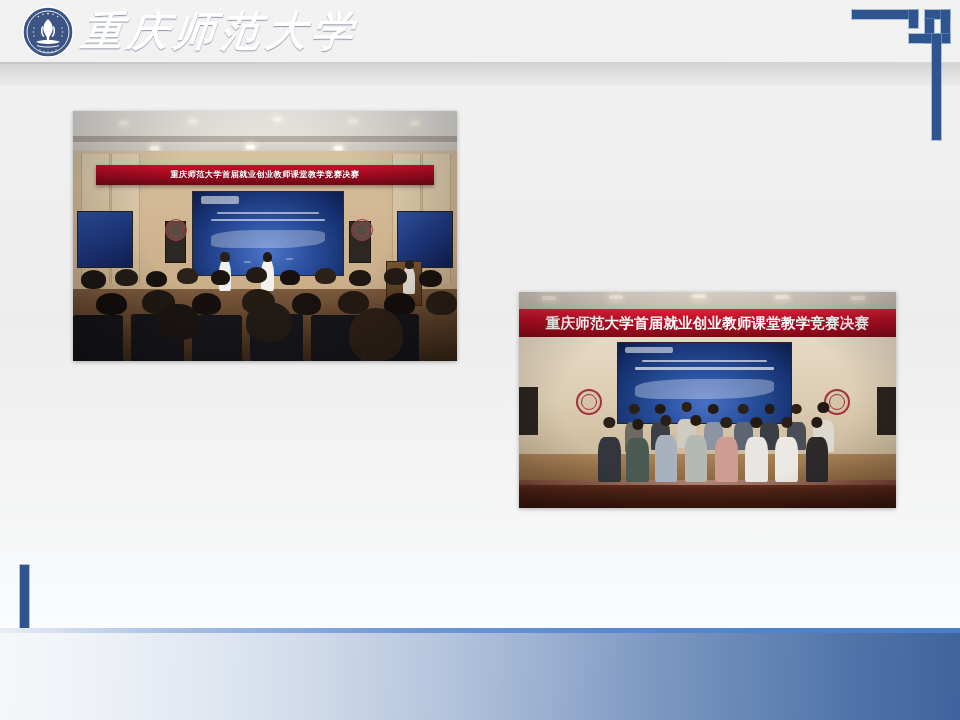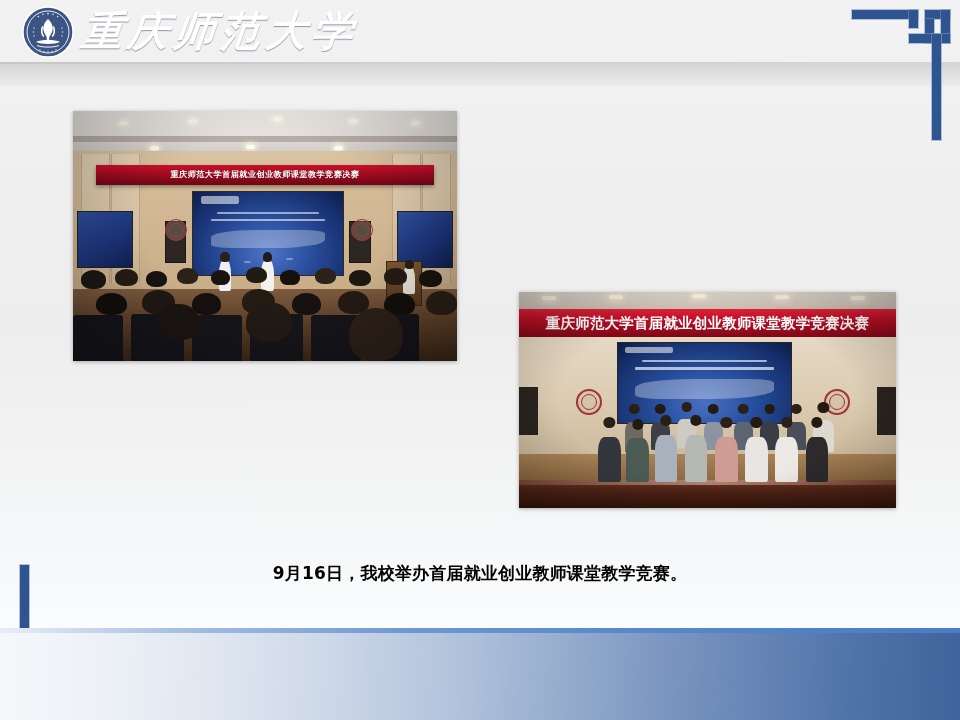--- a/index.html
+++ b/index.html
@@ -585,15 +585,14 @@
         <div class="p-body" style="height:70%; background:#2d2a2c;"></div>
       </div>
 
       <div class="p2-vignette"></div>
     </div>
   </div>
 
   <div class="bottom-accent"></div>
   <div class="bottom-band"></div>
 
-  <div class="caption">9月16日，我校举办首届就业创业教师课堂教学竞赛。</div>
 
 </div>
 
 </body></html>

